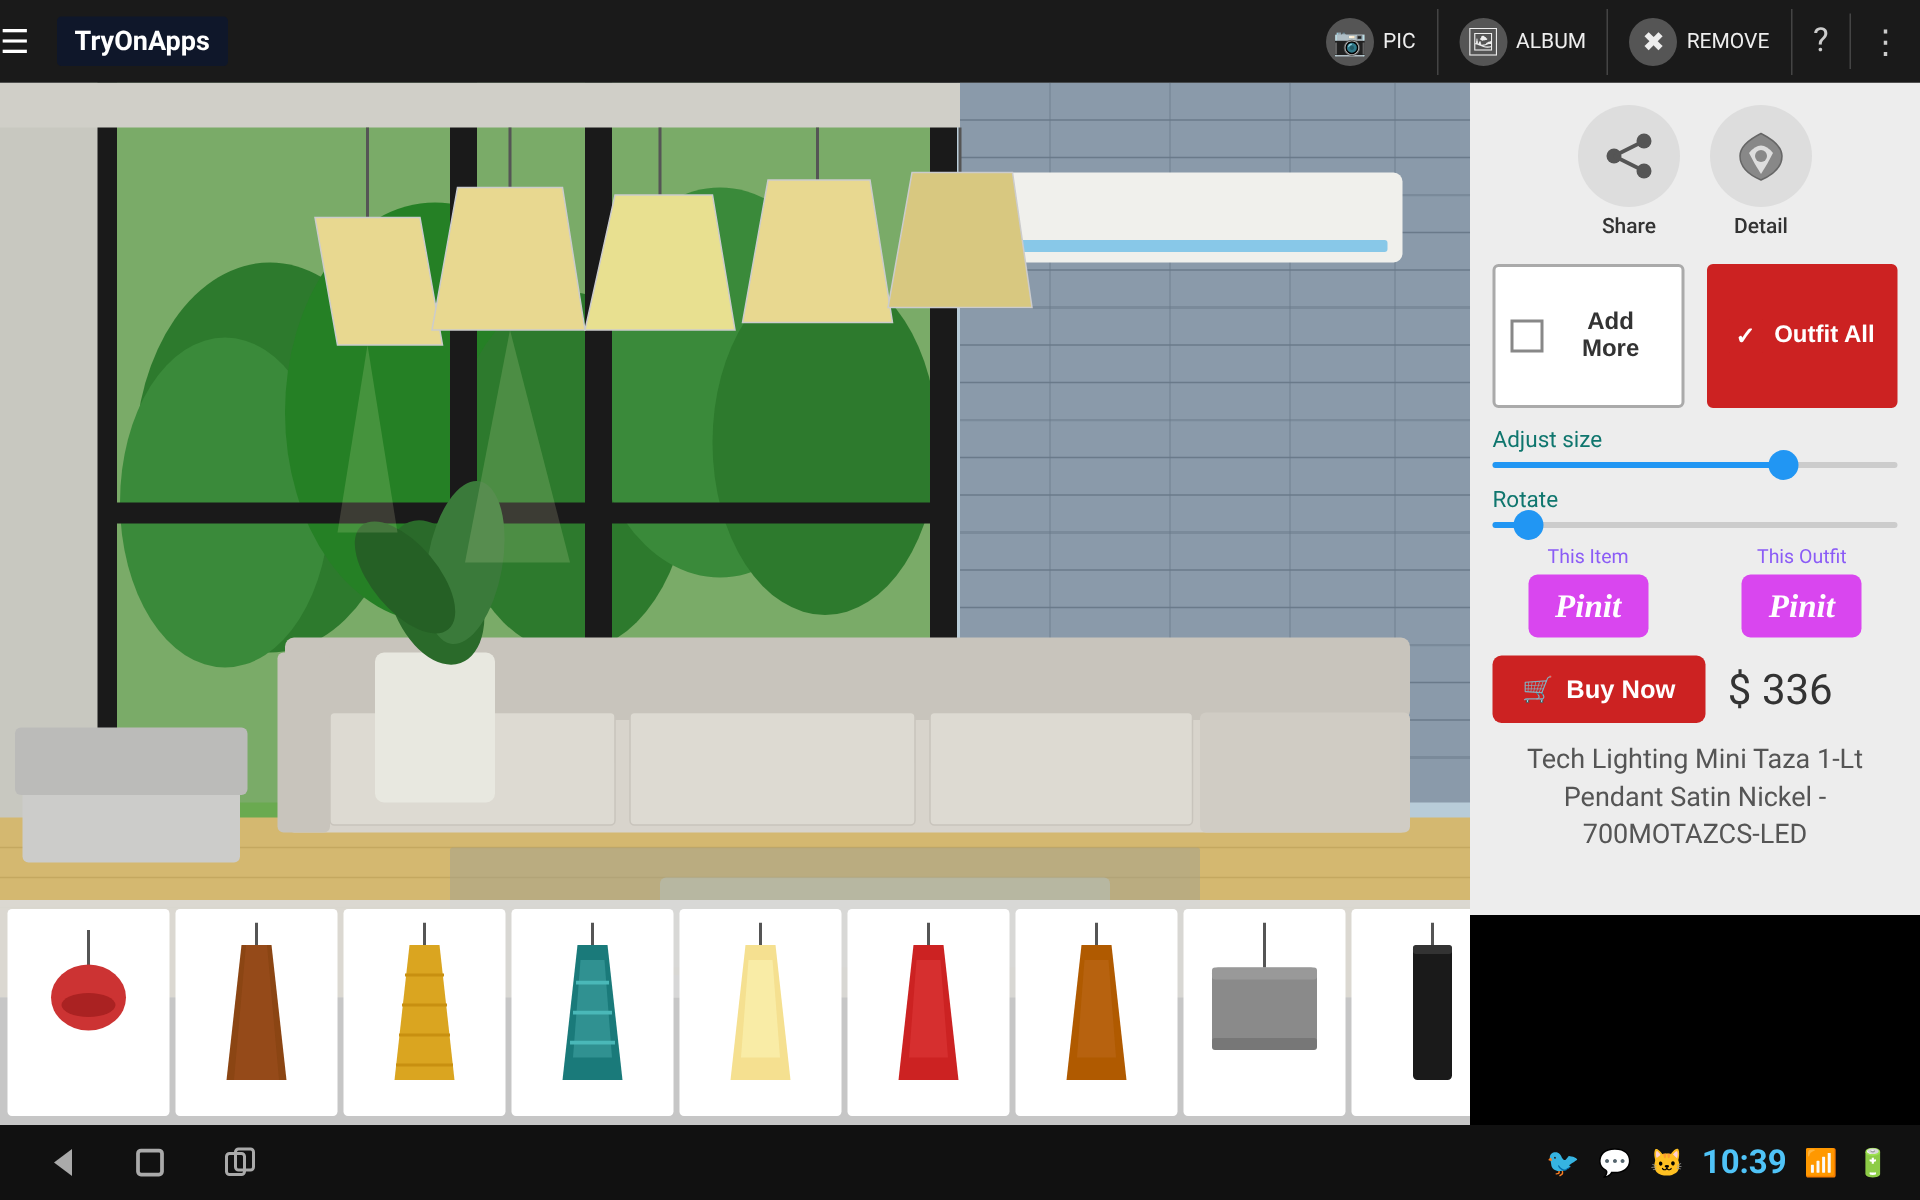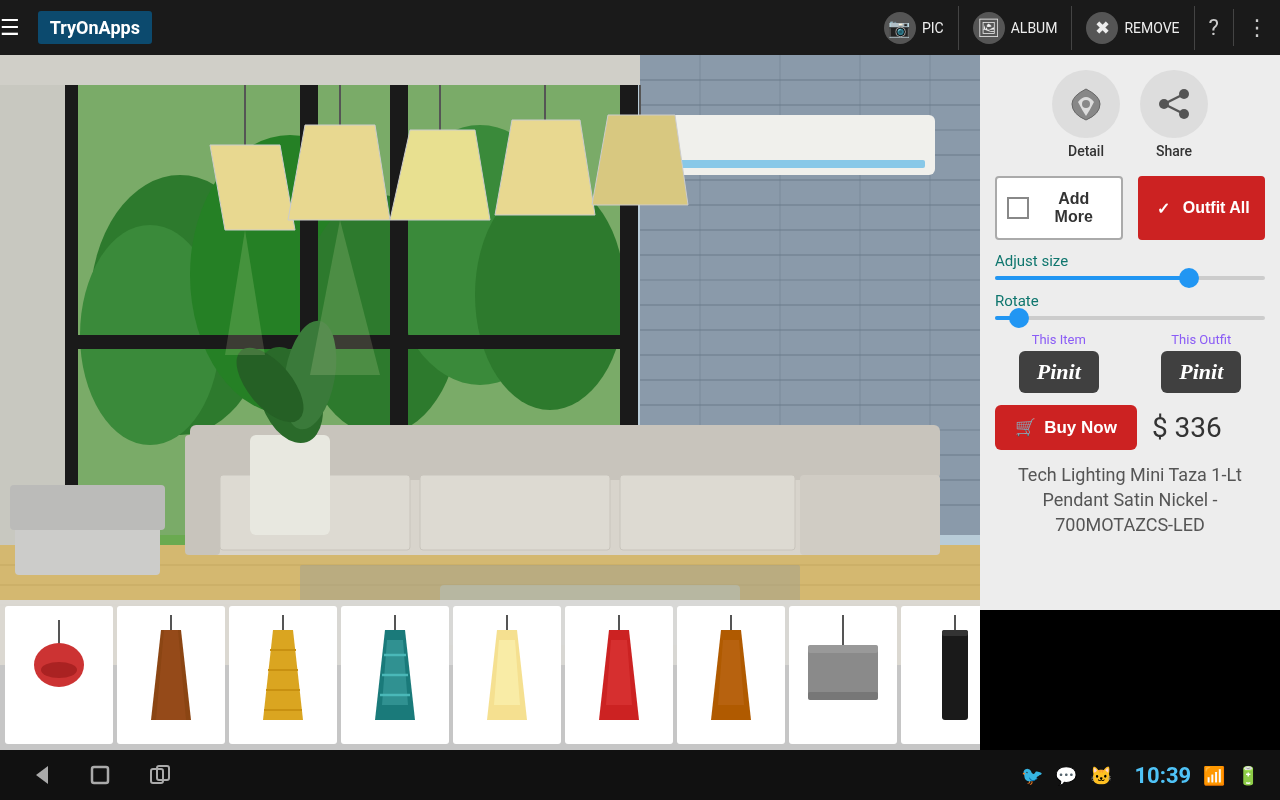--- a/index.html
+++ b/index.html
@@ -18,21 +18,21 @@
       top: 0; left: 0;
       width: 100%;
       height: 55px;
       background: rgba(30,30,30,0.85);
       display: flex;
       align-items: center;
       z-index: 100;
     }
 
     .app-logo {
-      background: #0c4a6e;
+      background: #0f172a;
       color: white;
       font-weight: bold;
       font-size: 18px;
       padding: 6px 12px;
       margin-left: 10px;
       border-radius: 3px;
     }
 
     .toolbar-spacer { flex: 1; }
 
@@ -107,21 +107,21 @@
     }
 
     .panel-action-row {
       display: flex;
       gap: 15px;
       width: 100%;
     }
 
     .btn-add-more {
       flex: 1;
-      padding: 12px 10px;
+      padding: 28px 10px;
       background: white;
       border: 2px solid #aaa;
       border-radius: 4px;
       font-size: 16px;
       font-weight: bold;
       color: #333;
       cursor: pointer;
       display: flex;
       align-items: center;
       justify-content: center;
@@ -194,21 +194,21 @@
       align-items: center;
       gap: 4px;
     }
 
     .pinit-section-label {
       font-size: 13px;
       color: #8b5cf6;
     }
 
     .pinit-btn {
-      background: #404040;
+      background: #d946ef;
       border-radius: 6px;
       padding: 8px 18px;
       cursor: pointer;
       display: flex;
       align-items: center;
       justify-content: center;
     }
 
     .pinit-text {
       color: white;
@@ -307,21 +307,20 @@
       align-items: center;
       gap: 12px;
       color: #4fc3f7;
       font-size: 15px;
     }
 
     .time-display {
       color: #4fc3f7;
       font-size: 22px;
       font-weight: bold;
-      margin-left: 10px;
     }
 
     
     .scene-container {
       position: absolute;
       top: 0; left: 0;
       width: 980px;
       height: 610px;
     }
 
@@ -486,39 +485,39 @@
 
     <polygon points="245,175 225,300 265,300" fill="rgba(255,255,200,0.15)"></polygon>
     <polygon points="340,165 310,320 380,320" fill="rgba(255,255,200,0.15)"></polygon>
   </svg>
 </div>
 
 <div id="right-panel">
   <div class="panel-icons-row">
     <div class="panel-icon-btn">
       <div class="panel-icon-circle">
-        <svg width="40" height="40" viewBox="0 0 40 40">
-          <path d="M20 5 Q34 12 34 20 Q34 30 20 36 Q6 30 6 20 Q6 12 20 5Z" fill="#888" stroke="#666" stroke-width="1"></path>
-          <path d="M12 18 Q20 8 28 18 Q24 26 20 32 Q16 26 12 18Z" fill="#ddd"></path>
-          <circle cx="20" cy="20" r="4" fill="#888"></circle>
-        </svg>
-      </div>
-      <span class="panel-icon-label">Detail</span>
-    </div>
-    <div class="panel-icon-btn">
-      <div class="panel-icon-circle">
         <svg width="36" height="36" viewBox="0 0 36 36" fill="none">
           <circle cx="28" cy="8" r="5" fill="#555"></circle>
           <circle cx="8" cy="18" r="5" fill="#555"></circle>
           <circle cx="28" cy="28" r="5" fill="#555"></circle>
           <line x1="28" y1="8" x2="8" y2="18" stroke="#555" stroke-width="2.5"></line>
           <line x1="8" y1="18" x2="28" y2="28" stroke="#555" stroke-width="2.5"></line>
         </svg>
       </div>
       <span class="panel-icon-label">Share</span>
+    </div>
+    <div class="panel-icon-btn">
+      <div class="panel-icon-circle">
+        <svg width="40" height="40" viewBox="0 0 40 40">
+          <path d="M20 5 Q34 12 34 20 Q34 30 20 36 Q6 30 6 20 Q6 12 20 5Z" fill="#888" stroke="#666" stroke-width="1"></path>
+          <path d="M12 18 Q20 8 28 18 Q24 26 20 32 Q16 26 12 18Z" fill="#ddd"></path>
+          <circle cx="20" cy="20" r="4" fill="#888"></circle>
+        </svg>
+      </div>
+      <span class="panel-icon-label">Detail</span>
     </div>
   </div>
 
   <div class="panel-action-row">
     <button class="btn-add-more">
       <div class="checkbox-icon"></div>
       <span>Add More</span>
     </button>
     <button class="btn-select-all">
       <div class="checkbox-checked">✓</div>

